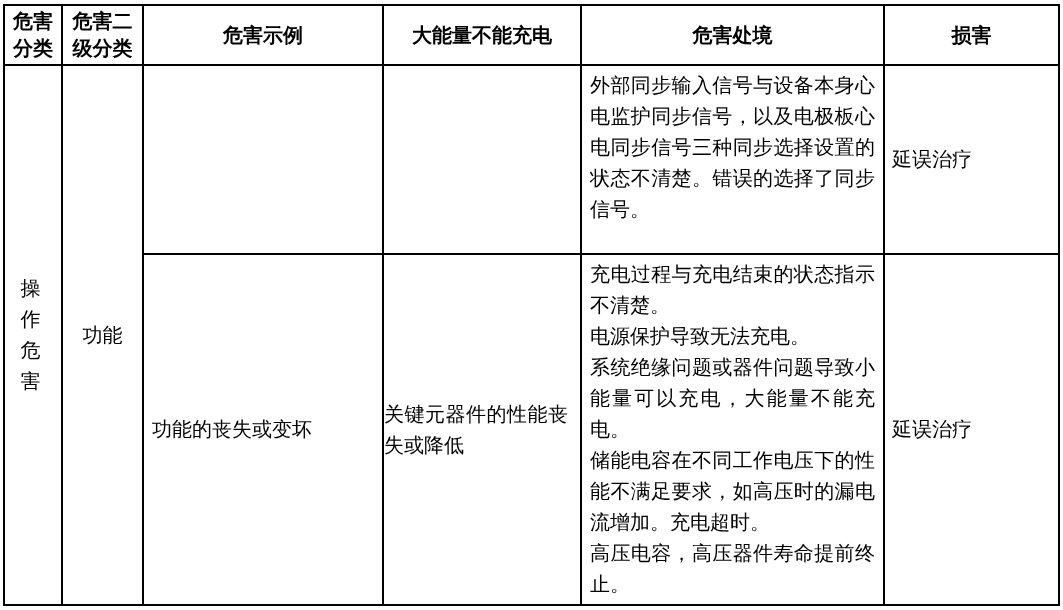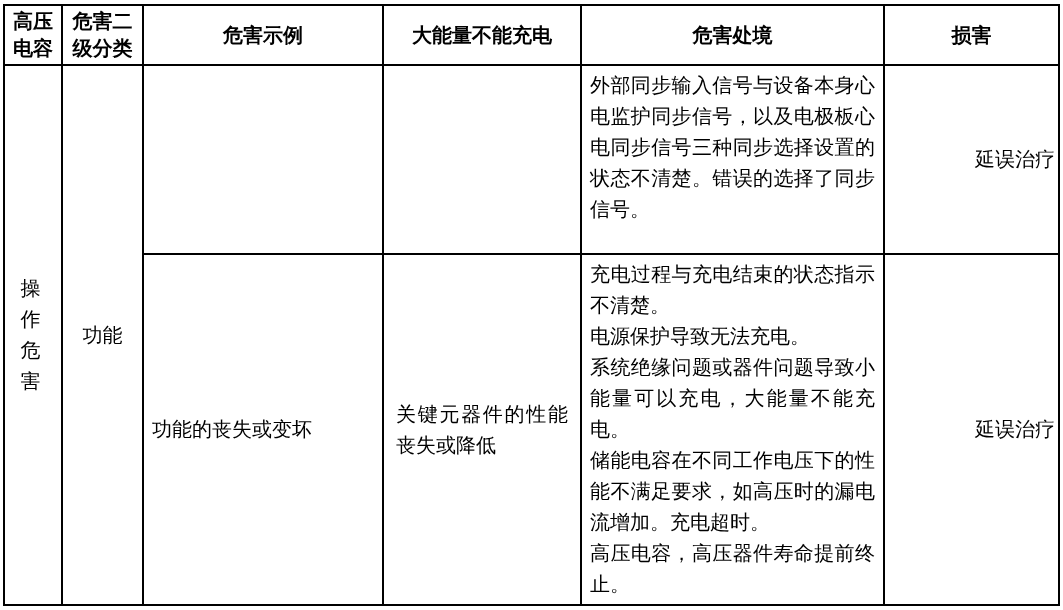--- a/index.html
+++ b/index.html
@@ -45,57 +45,57 @@
   td.cell-center {
     text-align: center;
     padding: 11px;
   }
   td.cell-spread {
     text-align: center;
     padding: 12px;
     letter-spacing: 5px;
   }
   td.cell-left {
-    text-align: right;
-    padding: 0 3px 0 7px;
+    text-align: left;
+    padding: 0 20px 0 7px;
     margin-left: 46px;
   }
   td.cell-justify {
     text-align: justify;
     text-justify: inter-character;
   }
   td.situation-cell {
     padding: 4px 8px 4px 8px;
     white-space: pre-line;
   }
   td.situation-top {
     vertical-align: top;
   }
   td.event-cell {
-    padding: 0 12px 0 12px;
+    padding: 0 12px 0 0;
   }
   td.example-cell {
     padding: 4px 8px;
   }
 </style>
 </head>
 <body>
 
 <table class="hazard">
   <colgroup>
     <col style="width:58px">
     <col style="width:81px">
     <col style="width:240px">
     <col style="width:198px">
     <col style="width:303px">
     <col style="width:175px">
   </colgroup>
   <thead>
     <tr class="header-row">
-      <th>高压电容</th>
+      <th>危害分类</th>
       <th>危害二级分类</th>
       <th>危害示例</th>
       <th>大能量不能充电</th>
       <th>危害处境</th>
       <th>损害</th>
     </tr>
   </thead>
   <tbody>
     <tr class="data-row-1">
       <td class="cell-spread" rowspan="2">操作危害</td>

